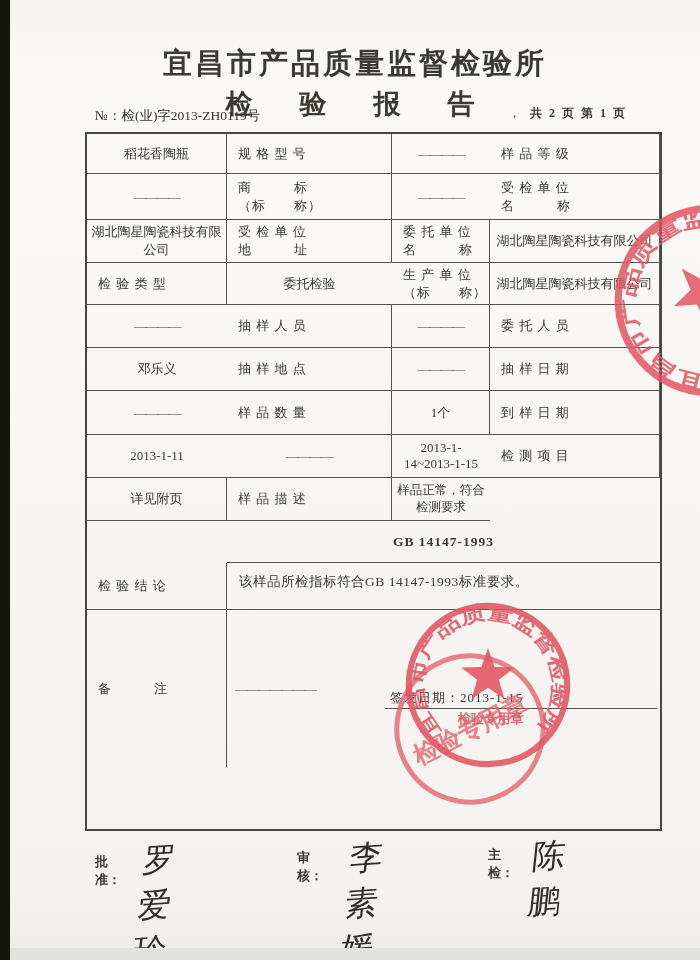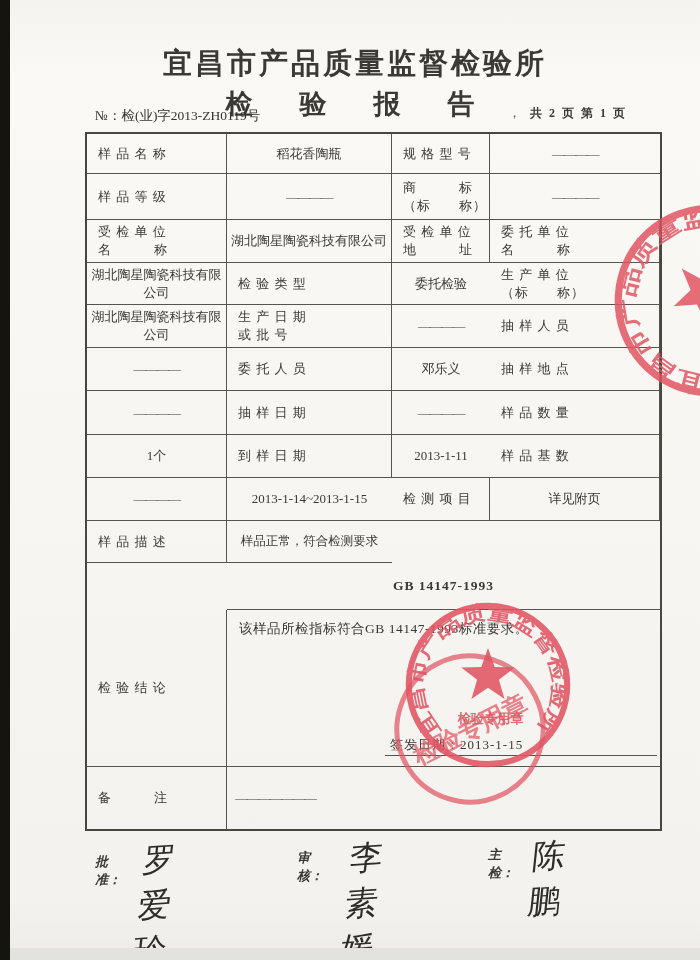--- a/index.html
+++ b/index.html
@@ -34,42 +34,41 @@
   .conclusion-text{position:absolute;left:12px;top:10px;font-size:13.5px;letter-spacing:0.5px;color:#3a3934;}
   .issue-date{position:absolute;left:163px;top:126px;font-size:13px;color:#3a3934;letter-spacing:1px;}
   .issue-underline{position:absolute;left:158px;top:145px;width:272px;height:1px;background:#56554d;}
 
   .seal{position:absolute;pointer-events:none;}
   .seal-main{left:390px;top:597px;width:176px;height:176px;opacity:0.88;}
   .seal-shadow{left:377px;top:646px;width:166px;height:166px;transform:rotate(-27deg);opacity:0.72;}
   .seal-corner{left:598px;top:198px;width:205px;height:205px;transform:rotate(-42deg);opacity:0.85;}
 
   .signoff{position:absolute;left:0;top:0;}
-  .sig-label{position:absolute;font-size:13px;font-weight:bold;color:#3a3934;font-style:italic;}
+  .sig-label{position:absolute;font-size:13px;font-weight:bold;color:#3a3934;}
   .sig-name{position:absolute;font-size:33px;color:#2e2d29;letter-spacing:6px;
         transform:rotate(-4deg) skewX(-10deg);font-family:"DejaVu Serif","Liberation Serif",serif;}
   .bottom-band{position:absolute;left:10px;top:948px;width:690px;height:12px;background:#e2e2de;}
 </style>
 </head>
 <body>
 
 <div class="screen">
   <div class="edge-strip"></div>
 
   <div class="page">
 
     <div class="org-name">宜昌市产品质量监督检验所</div>
     <div class="doc-title">检　验　报　告</div>
     <div class="report-no">№：检(业)字2013-ZH0119号</div>
     <div class="page-tick">，</div>
     <div class="page-info">共 2 页 第 1 页</div>
 
     <div class="report-table">
 
-      <div class="cell lbl">样 品 名 称</div>
       <div class="cell val">稻花香陶瓶</div>
       <div class="cell lbl">规 格 型 号</div>
       <div class="cell val dash last-col">————</div>
 
       <div class="cell lbl">样 品 等 级</div>
       <div class="cell val dash">————</div>
       <div class="cell lbl">商　　　标
 （标　　称）</div>
       <div class="cell val dash last-col">————</div>
 
@@ -81,40 +80,37 @@
 
       <div class="cell lbl">委 托 单 位
 名　　　称</div>
       <div class="cell val">湖北陶星陶瓷科技有限公司</div>
       <div class="cell lbl">检 验 类 型</div>
       <div class="cell val last-col">委托检验</div>
 
       <div class="cell lbl">生 产 单 位
 （标　　称）</div>
       <div class="cell val">湖北陶星陶瓷科技有限公司</div>
-      <div class="cell lbl">生 产 日 期
-或  批  号</div>
       <div class="cell val dash last-col">————</div>
 
       <div class="cell lbl">抽 样 人 员</div>
       <div class="cell val dash">————</div>
       <div class="cell lbl">委 托 人 员</div>
       <div class="cell val last-col">邓乐义</div>
 
       <div class="cell lbl">抽 样 地 点</div>
       <div class="cell val dash">————</div>
       <div class="cell lbl">抽 样 日 期</div>
       <div class="cell val dash last-col">————</div>
 
       <div class="cell lbl">样 品 数 量</div>
       <div class="cell val">1个</div>
       <div class="cell lbl">到 样 日 期</div>
       <div class="cell val last-col">2013-1-11</div>
 
-      <div class="cell lbl">样 品 基 数</div>
       <div class="cell val dash">————</div>
       <div class="cell val last-col">2013-1-14~2013-1-15</div>
 
       <div class="cell lbl">检 测 项 目</div>
       <div class="cell val">详见附页</div>
       <div class="cell lbl">样 品 描 述</div>
       <div class="cell val last-col" style="font-size:12.5px">样品正常，符合检测要求</div>
 
       <div class="cell val span3 basis-val last-col">GB 14147-1993</div>
 

